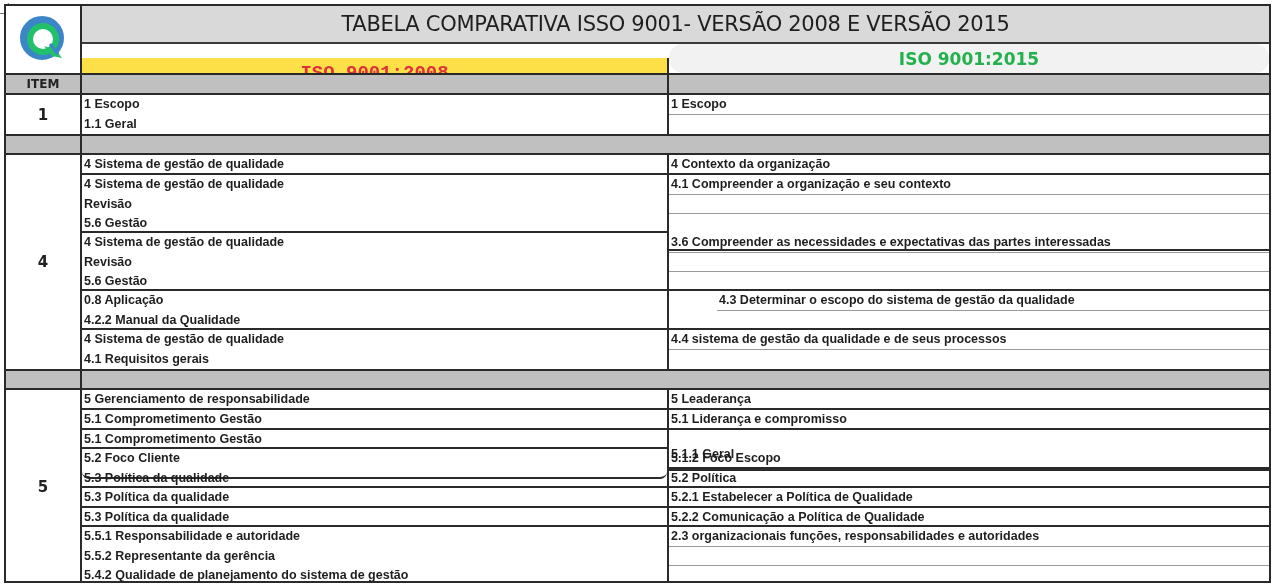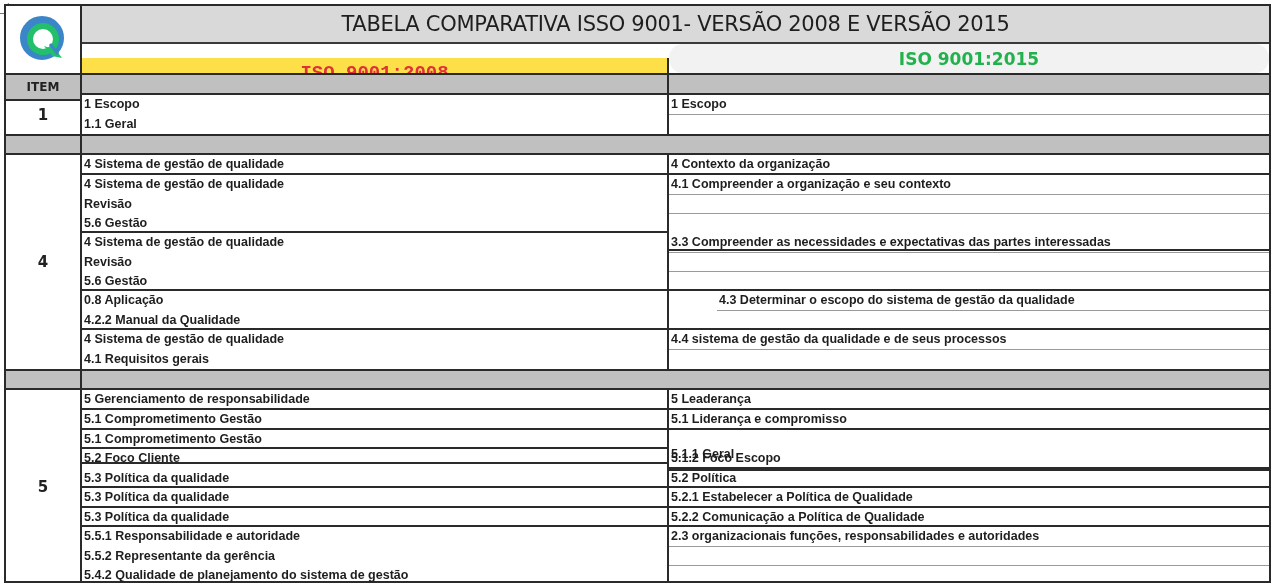--- a/index.html
+++ b/index.html
@@ -14,21 +14,21 @@
                border-right: 2px solid #2a2a2a; display: flex; align-items: center; justify-content: center; }
   .title-cell { left: 76px; top: 0; width: 1187px; height: 38px; background: #d9d9d9;
                 border-bottom: 2px solid #3a3a3a; display: flex; align-items: center; justify-content: center;
                 font-family: "DejaVu Sans", sans-serif; font-size: 21px; color: #1e1e1e; letter-spacing: -0.3px; }
   .ver-left { left: 76px; top: 52px; width: 587px; height: 29px; background: #fde047;
               border-right: 2px solid #2a2a2a; display: flex; align-items: center; justify-content: center;
               font-family: "Liberation Mono", monospace; font-size: 19px; font-weight: bold; color: #e0303a; }
   .ver-right { left: 663px; top: 38px; width: 600px; height: 29px; background: #f2f2f2;
                display: flex; align-items: center; justify-content: center;
                font-family: "DejaVu Sans", sans-serif; font-size: 17px; font-weight: bold; color: #22b14c; border-radius: 14px; }
-  .item-head { left: 0; top: 67px; width: 76px; height: 28px; background: #c0c0c0;
+  .item-head { left: 0; top: 67px; width: 76px; height: 22px; background: #c0c0c0;
                border-top: 2px solid #2a2a2a; border-right: 2px solid #2a2a2a; border-bottom: 2px solid #2a2a2a;
                display: flex; align-items: center; justify-content: center;
                font-family: "DejaVu Sans", sans-serif; font-size: 12px; font-weight: bold; color: #222; }
   .gray-band { background: #c0c0c0; border-top: 2px solid #2a2a2a; border-bottom: 2px solid #2a2a2a; }
   .gray-band .split { position: absolute; left: 74px; top: 0; bottom: 0; width: 2px; background: #2a2a2a; }
   .item-num { left: 0; width: 76px; border-right: 2px solid #2a2a2a; display: flex; align-items: center;
               justify-content: center; font-family: "DejaVu Sans", sans-serif; font-weight: bold; font-size: 15px; color: #222; }
   .col-left { left: 76px; width: 587px; border-right: 2px solid #2a2a2a; }
   .col-right { left: 663px; width: 600px; }
   .group { position: absolute; left: 0; right: 0; box-sizing: border-box; border-bottom: 2px solid #2a2a2a; }
@@ -108,21 +108,21 @@
   <div class="abs col-right" style="top:149px; height:214px;">
     <div class="group" style="top:0; height:20px;">
       <div class="line">4 Contexto da organização</div>
     </div>
     <div class="group" style="top:20px; height:76px;">
       <div class="line">4.1 Compreender a organização e seu contexto</div>
       <div class="line"></div>
       <div class="line"></div>
     </div>
     <div class="group" style="top:78px; height:58px;">
-      <div class="line">3.3 Compreender as necessidades e expectativas das partes interessadas</div>
+      <div class="line">3.6 Compreender as necessidades e expectativas das partes interessadas</div>
       <div class="line"></div>
       <div class="line"></div>
     </div>
     <div class="group" style="top:136px; height:39px;padding-left:48px;">
       <div class="line">4.3 Determinar o escopo do sistema de gestão da qualidade</div>
       <div class="line"></div>
     </div>
     <div class="group last" style="top:175px; height:39px;">
       <div class="line">4.4 sistema de gestão da qualidade e de seus processos</div>
       <div class="line"></div>
@@ -137,21 +137,21 @@
   <div class="abs col-left" style="top:384px; height:193px;padding-left:11px;">
     <div class="group" style="top:0; height:20px;">
         <div class="line">5 Gerenciamento de responsabilidade</div>
       </div>
     <div class="group" style="top:20px; height:19.5px;">
         <div class="line">5.1 Comprometimento Gestão</div>
       </div>
     <div class="group" style="top:39.5px; height:19.5px;">
         <div class="line">5.1 Comprometimento Gestão</div>
       </div>
-    <div class="group" style="top:59px; height:15px;">
+    <div class="group" style="top:59px; height:30px;border-radius:7px;">
         <div class="line">5.2 Foco Cliente</div>
       </div>
     <div class="group" style="top:78.5px; height:19.5px;">
         <div class="line">5.3 Política da qualidade</div>
       </div>
     <div class="group" style="top:98px; height:19.5px;">
         <div class="line">5.3 Política da qualidade</div>
       </div>
     <div class="group" style="top:117.5px; height:19.5px;">
         <div class="line">5.3 Política da qualidade</div>

